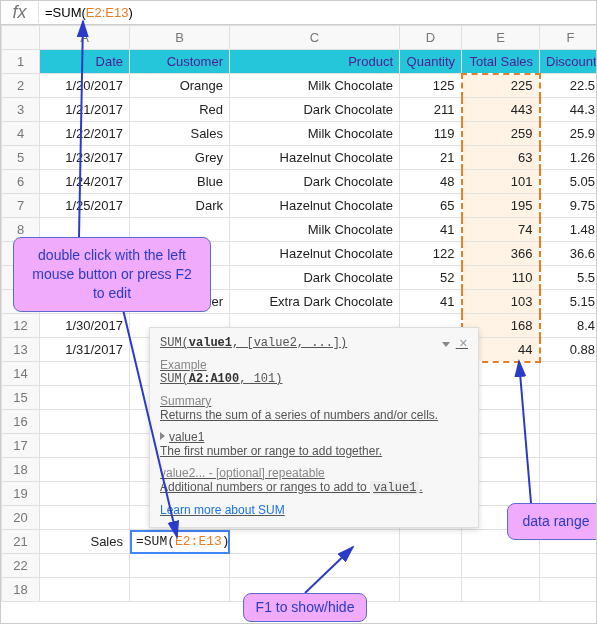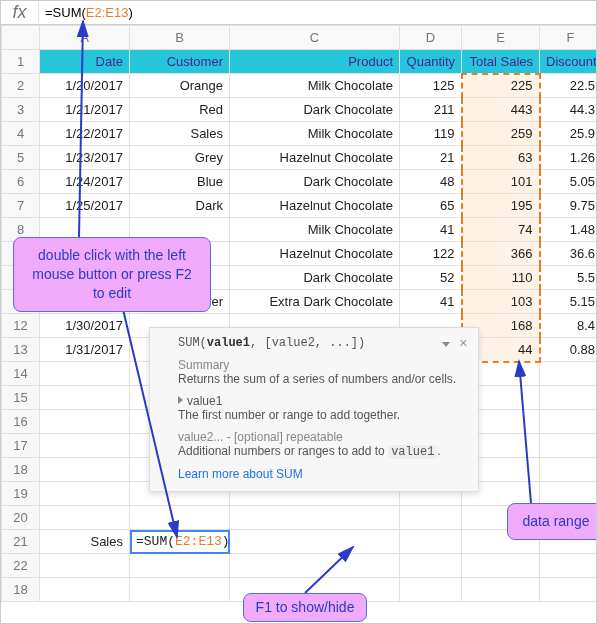--- a/index.html
+++ b/index.html
@@ -105,22 +105,23 @@
   .tip {
     position: absolute;
     left: 148px;
     top: 326px;
     width: 330px;
     background: #f7f7f7;
     border: 1px solid #ddd;
     box-shadow: 0 2px 6px rgba(0,0,0,.15);
     font-size: 12px;
     color: #555;
-    padding: 8px 10px 10px 28px;
+    padding: 8px 10px 10px 10px;
     z-index: 5;
+    text-decoration: underline;
   }
   .tip .sig { font-family: "Courier New", monospace; color:#555; }
   .tip .sig .bold { font-weight: bold; color:#333; }
   .tip .hdrline { display:flex; justify-content: space-between; align-items: center;}
   .tip .ctrl { color:#999; font-size:11px; }
   .tip .sec { margin-top: 8px; }
   .tip .sec-title { color:#888; }
   .tip .mono { font-family: "Courier New", monospace; background:#eee; padding:0 3px; border-radius:2px;}
   .tip a { color: #1a73e8; text-decoration: none; }
   .tip .arrow-collapse {
@@ -417,20 +418,24 @@
       </tbody>
 </table>
 </div>
 
 <div class="tip">
   <div class="hdrline">
     <span class="sig"><span>SUM</span><span>(</span><span class="bold">value1</span><span>, [value2, ...])</span></span>
     <span class="ctrl"><span class="arrow-collapse"></span> <span>✕</span></span>
   </div>
   <div class="sec">
+    <div class="sec-title">Example</div>
+    <div class="sig"><span>SUM(</span><span class="bold">A2:A100</span><span>, 101)</span></div>
+  </div>
+  <div class="sec">
     <div class="sec-title">Summary</div>
     <div>Returns the sum of a series of numbers and/or cells.</div>
   </div>
   <div class="sec">
     <div><span class="caret-right"></span><span>value1</span></div>
     <div>The first number or range to add together.</div>
   </div>
   <div class="sec">
     <div class="sec-title">value2... - [optional] repeatable</div>
     <div><span>Additional numbers or ranges to add to </span><span class="mono">value1</span><span>.</span></div>

